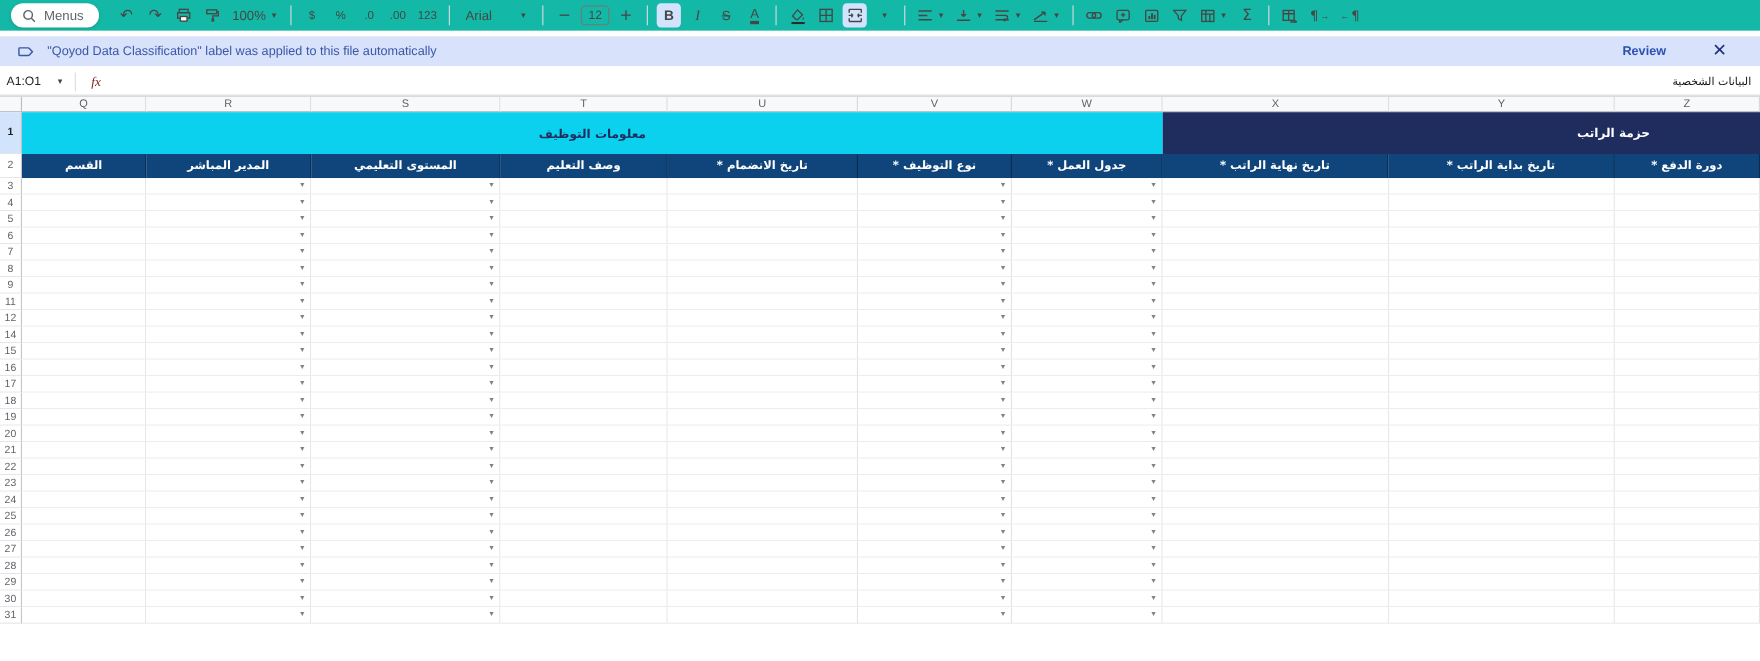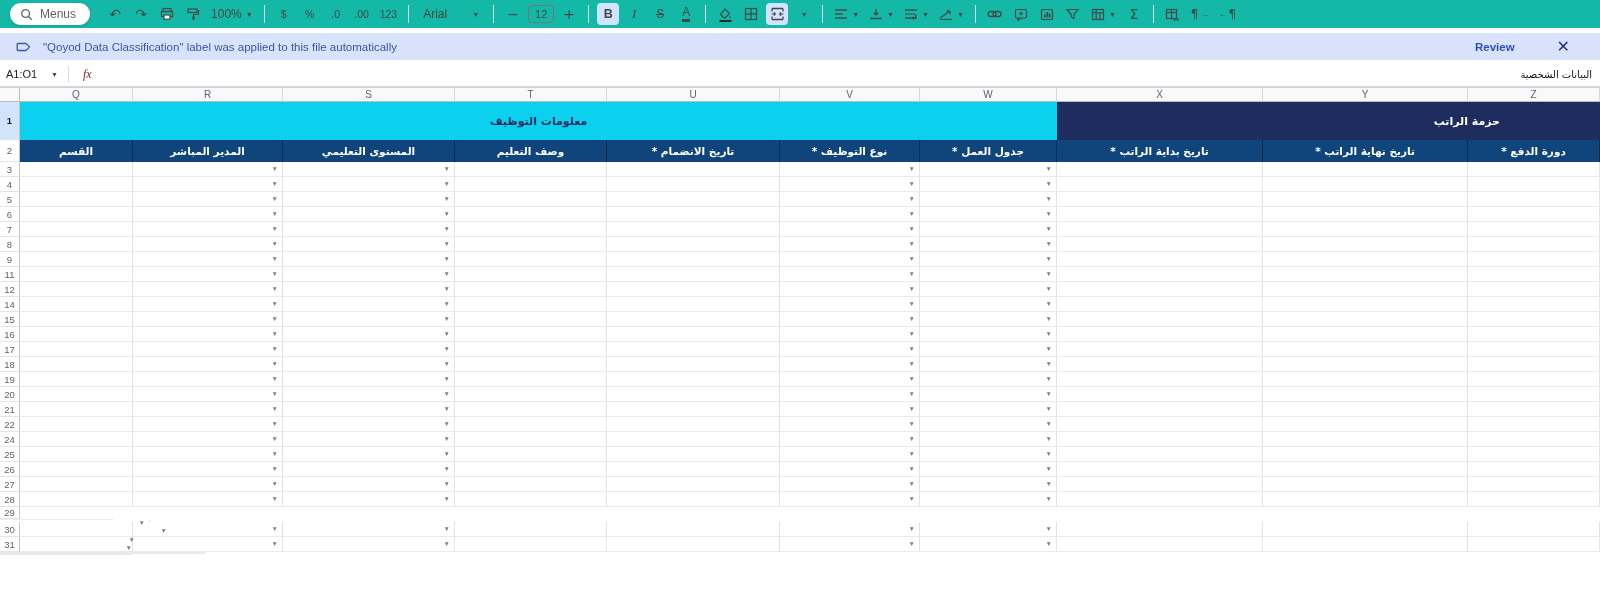--- a/index.html
+++ b/index.html
@@ -312,22 +312,22 @@
       </div>
       <div class="grow" style="height: 22px;">
         <div class="rowhdr" style="width: 20px;">2</div>
         <div class="fhcell" style="width: 113px; background: rgb(16, 69, 123);">القسم</div>
         <div class="fhcell" style="width: 150px; background: rgb(16, 69, 123);">المدير المباشر</div>
         <div class="fhcell" style="width: 172px; background: rgb(16, 69, 123);">المستوى التعليمي</div>
         <div class="fhcell" style="width: 152px; background: rgb(16, 69, 123);">وصف التعليم</div>
         <div class="fhcell" style="width: 173px; background: rgb(16, 69, 123);">تاريخ الانضمام *</div>
         <div class="fhcell" style="width: 140px; background: rgb(16, 69, 123);">نوع التوظيف *</div>
         <div class="fhcell" style="width: 137px; background: rgb(16, 69, 123);">جدول العمل *</div>
+        <div class="fhcell" style="width: 205px; background: rgb(16, 69, 123);">تاريخ نهاية الراتب *</div>
         <div class="fhcell" style="width: 206px; background: rgb(16, 69, 123);">تاريخ بداية الراتب *</div>
-        <div class="fhcell" style="width: 205px; background: rgb(16, 69, 123);">تاريخ نهاية الراتب *</div>
         <div class="fhcell" style="width: 132px; background: rgb(16, 69, 123);">دورة الدفع *</div>
       </div>
       <div class="grow" style="height: 15px;">
         <div class="rowhdr" style="width: 20px;">3</div>
         <div class="dcell" style="width: 113px;"></div>
         <div class="dcell" style="width: 150px;">
           <span class="dd">▼</span>
         </div>
         <div class="dcell" style="width: 172px;">
           <span class="dd">▼</span>
@@ -695,20 +695,41 @@
           <span class="dd">▼</span>
         </div>
         <div class="dcell" style="width: 137px;">
           <span class="dd">▼</span>
         </div>
         <div class="dcell" style="width: 206px;"></div>
         <div class="dcell" style="width: 205px;"></div>
         <div class="dcell" style="width: 132px;"></div>
       </div>
       <div class="grow" style="height: 15px;">
+        <div class="rowhdr" style="width: 20px;">23</div>
+        <div class="dcell" style="width: 113px;"></div>
+        <div class="dcell" style="width: 150px;">
+          <span class="dd">▼</span>
+        </div>
+        <div class="dcell" style="width: 172px;">
+          <span class="dd">▼</span>
+        </div>
+        <div class="dcell" style="width: 152px;"></div>
+        <div class="dcell" style="width: 173px;"></div>
+        <div class="dcell" style="width: 140px;">
+          <span class="dd">▼</span>
+        </div>
+        <div class="dcell" style="width: 137px;">
+          <span class="dd">▼</span>
+        </div>
+        <div class="dcell" style="width: 206px;"></div>
+        <div class="dcell" style="width: 205px;"></div>
+        <div class="dcell" style="width: 132px;"></div>
+      </div>
+      <div class="grow" style="height: 15px;">
         <div class="rowhdr" style="width: 20px;">24</div>
         <div class="dcell" style="width: 113px;"></div>
         <div class="dcell" style="width: 150px;">
           <span class="dd">▼</span>
         </div>
         <div class="dcell" style="width: 172px;">
           <span class="dd">▼</span>
         </div>
         <div class="dcell" style="width: 152px;"></div>
         <div class="dcell" style="width: 173px;"></div>
@@ -799,21 +820,21 @@
         <div class="dcell" style="width: 140px;">
           <span class="dd">▼</span>
         </div>
         <div class="dcell" style="width: 137px;">
           <span class="dd">▼</span>
         </div>
         <div class="dcell" style="width: 206px;"></div>
         <div class="dcell" style="width: 205px;"></div>
         <div class="dcell" style="width: 132px;"></div>
       </div>
-      <div class="grow" style="height: 15px; flex-direction: column;">
+      <div class="grow" style="height: 15px;">
         <div class="rowhdr" style="width: 20px;">29</div>
         <div class="dcell" style="width: 113px;"></div>
         <div class="dcell" style="width: 150px;">
           <span class="dd">▼</span>
         </div>
         <div class="dcell" style="width: 172px;">
           <span class="dd">▼</span>
         </div>
         <div class="dcell" style="width: 152px;"></div>
         <div class="dcell" style="width: 173px;"></div>

